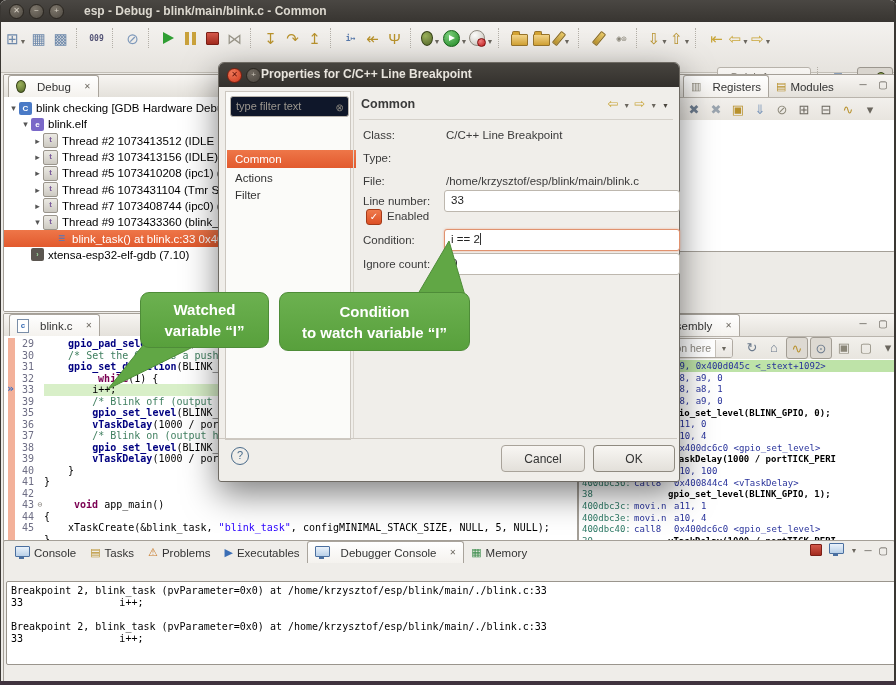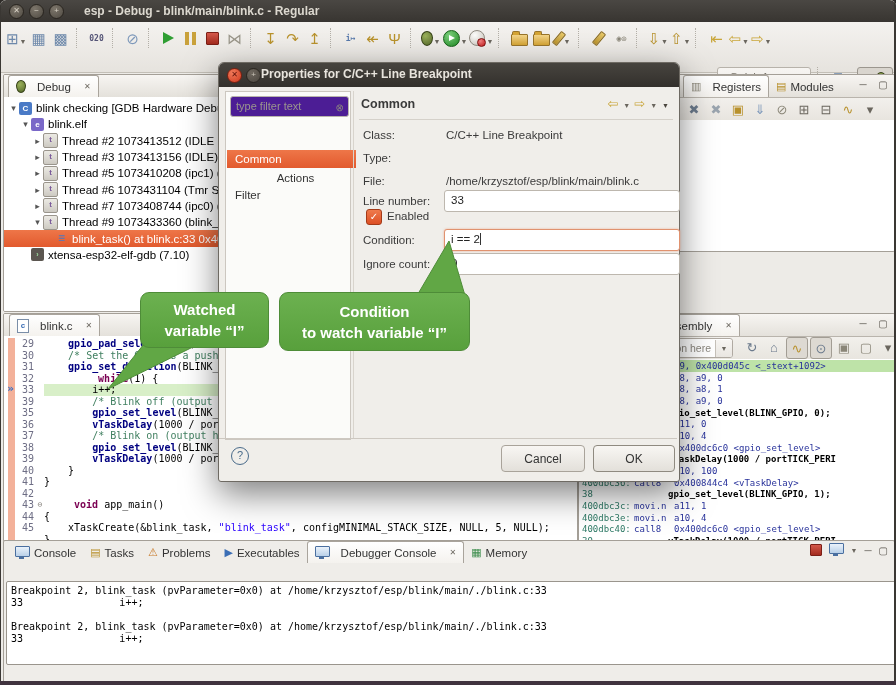--- a/index.html
+++ b/index.html
@@ -107,21 +107,21 @@
   .ctools{position:absolute;right:6px;top:3px;display:flex;align-items:center;gap:7px;}
   
   #dialog{position:absolute;left:218px;top:62px;width:460px;height:418px;background:#f0eeea;
     border:1px solid #6e6a63;border-radius:6px 6px 3px 3px;box-shadow:0 12px 34px rgba(0,0,0,.5);z-index:50;}
   .dtitle{position:absolute;left:0;top:0;right:0;height:24px;background:linear-gradient(#47443f,#33302c);border-radius:5px 5px 0 0;}
   .dtitle .txt{position:absolute;left:42px;top:4px;color:#e8e4dd;font-size:12px;font-weight:bold;}
   .dbtn{position:absolute;top:5px;width:13px;height:13px;border-radius:50%;font-size:8px;line-height:12px;text-align:center;}
   .dclose{left:8px;background:radial-gradient(circle at 35% 30%,#f07a5a,#cf3a1e);border:1px solid #7c1f10;color:#5e1008;}
   .dmax{left:27px;background:radial-gradient(circle at 35% 30%,#6e675e,#4a453e);border:1px solid #29251f;color:#cac4b8;}
   .dnav{position:absolute;left:6px;top:28px;width:124px;height:347px;background:#fbfbf9;border:1px solid #ccc7c0;}
-  .dfilter{position:absolute;left:4px;top:4px;width:112px;height:19px;background:#4c1d95;border:1px solid #b9b4ac;border-radius:3px;
+  .dfilter{position:absolute;left:4px;top:4px;width:112px;height:19px;background:#0f172a;border:1px solid #b9b4ac;border-radius:3px;
     font-size:11px;color:#9b968e;line-height:18px;padding-left:5px;}
   .dfilter .clr{position:absolute;right:4px;top:2px;color:#8a867e;font-size:10px;}
   .dnav-item{position:absolute;left:1px;width:121px;height:18px;font-size:11.5px;line-height:18px;padding-left:8px;color:#333;}
   .dnav-item.sel{background:linear-gradient(#ee7648,#e25a2e);color:#fff;}
   .dvsep{position:absolute;left:134px;top:28px;height:347px;border-left:1px solid #d8d4cd;}
   .dhead{position:absolute;left:142px;top:34px;font-size:12.5px;font-weight:bold;color:#3a3a3a;}
   .dnavarrows{position:absolute;top:33px;display:flex;gap:4px;align-items:center;color:#c9a63a;font-size:13px;}
   .dnavarrows .dd{padding-top:4px;}
   .dhsep{position:absolute;left:140px;top:56px;width:314px;border-top:1px solid #d5d1ca;}
   .dlabel{position:absolute;left:144px;font-size:11.5px;color:#3a3a3a;}
@@ -149,38 +149,38 @@
 </style>
 </head>
 <body>
 
 <div id="screen">
 
   <div class="titlebar">
     <span class="winbtn" style="left:9px">✕</span>
     <span class="winbtn" style="left:29px">−</span>
     <span class="winbtn" style="left:49px">+</span>
-    <span class="title-text">esp - Debug - blink/main/blink.c - Regular</span>
+    <span class="title-text">esp - Debug - blink/main/blink.c - Common</span>
   </div>
 
   <div class="toolbar">
     <div id="tb-row">
         <span class="tbi">
           <span class="tbg" style="color: rgb(109, 136, 170);">⊞</span>
           <span class="dd">▼</span>
         </span>
         <span class="tbi">
           <span class="tbg" style="color: rgb(109, 136, 170);">▦</span>
         </span>
         <span class="tbi">
           <span class="tbg" style="color: rgb(109, 136, 170);">▩</span>
         </span>
         <span class="tbsep"></span>
         <span class="tbi">
-          <span class="tbg tbg-text" style="color: rgb(85, 85, 119);">020</span>
+          <span class="tbg tbg-text" style="color: rgb(85, 85, 119);">009</span>
         </span>
         <span class="tbsep"></span>
         <span class="tbi">
           <span class="tbg" style="color: rgb(125, 152, 186);">⊘</span>
         </span>
         <span class="tbsep"></span>
         <span class="tbi">
           <span class="shape-play"></span>
         </span>
         <span class="tbi">
@@ -535,21 +535,21 @@
       <span class="dbtn dmax">+</span>
       <span class="txt">Properties for C/C++ Line Breakpoint</span>
     </div>
     <div class="dnav">
       <div class="dfilter">
         <span>type filter text</span>
         <span class="clr">⊗</span>
       </div>
       <div id="dnav-list">
           <div class="dnav-item sel" style="top: 58px;">Common</div>
-          <div class="dnav-item" style="top: 77px; text-align: center;">Actions</div>
+          <div class="dnav-item" style="top: 77px;">Actions</div>
           <div class="dnav-item" style="top: 94px;">Filter</div>
         </div>
     </div>
     <div class="dvsep"></div>
 
     <div class="dhead">Common</div>
     <div class="dnavarrows" style="right:10px">
       <span>⇦</span>
         <span class="dd">▼</span>
       <span>⇨</span>

